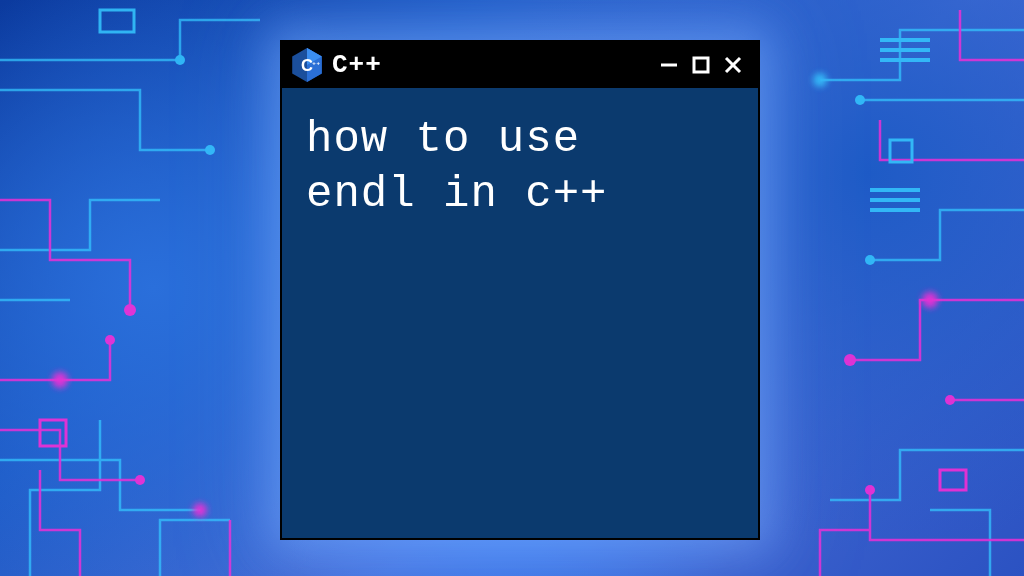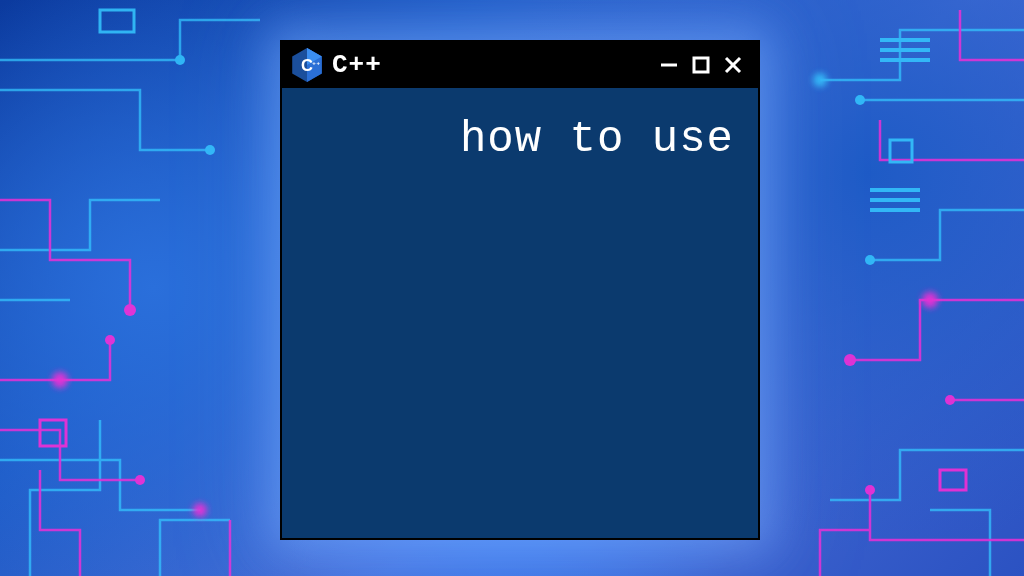--- a/index.html
+++ b/index.html
@@ -73,21 +73,20 @@
       width: 22px;
       height: 22px;
       display: flex;
       align-items: center;
       justify-content: center;
       cursor: pointer;
     }
     .ctrl svg { display: block; }
     .content {
       padding: 24px 24px;
-      text-align: right;
     }
     .content-line {
       color: #fff;
       font-family: "Consolas","Courier New",monospace;
       font-size: 44px;
       line-height: 1.25;
       letter-spacing: 1px;
       font-weight: 500;
     }
   </style>
@@ -203,14 +202,15 @@
       <span class="ctrl">
         <svg width="20" height="20" viewBox="0 0 20 20">
           <line x1="3" y1="3" x2="17" y2="17" stroke="#fff" stroke-width="3"></line>
           <line x1="17" y1="3" x2="3" y2="17" stroke="#fff" stroke-width="3"></line>
         </svg>
       </span>
     </div>
   </div>
   <div class="content">
     <div class="content-line">how to use</div>
+    <div class="content-line">endl in c++</div>
   </div>
 </div>
 
 </body></html>

